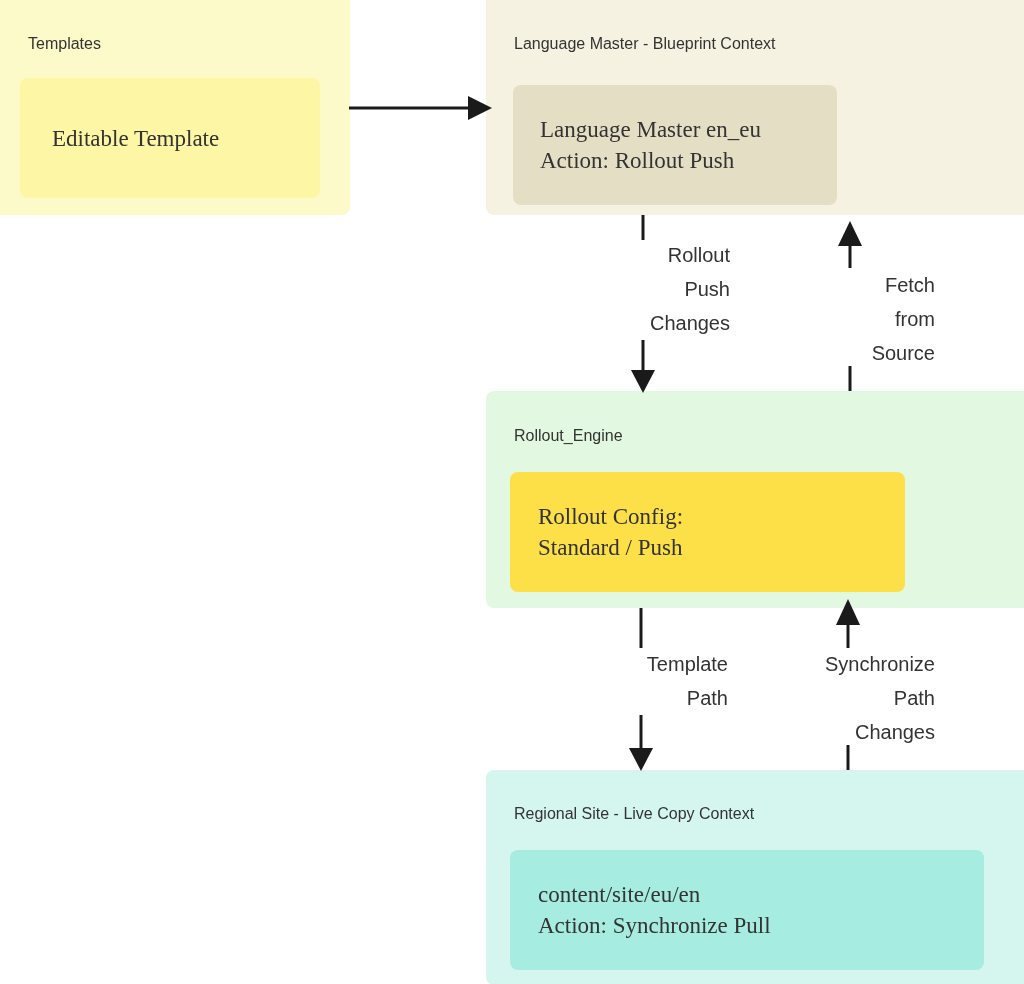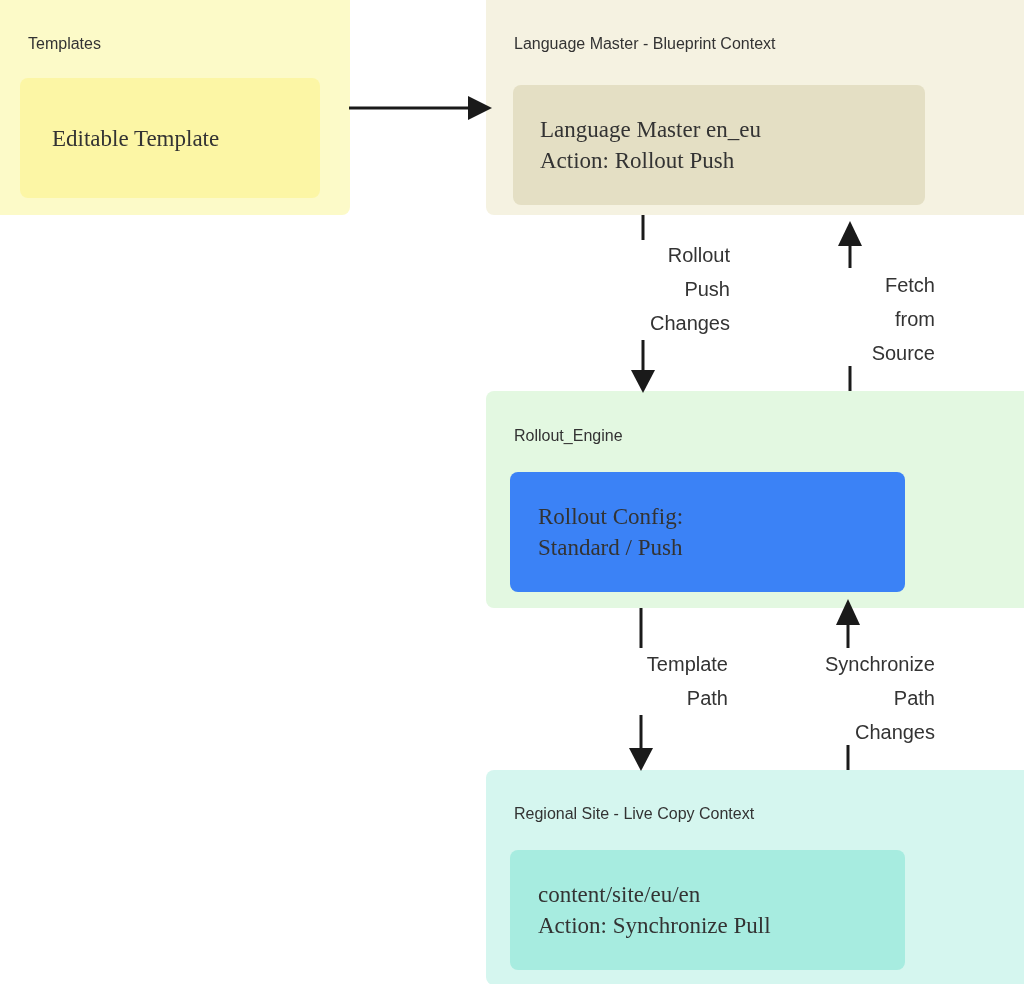--- a/index.html
+++ b/index.html
@@ -54,29 +54,29 @@
     font-family: Liberation Serif, serif;
   }
 
   
   #group-templates      { left: -16px;  top: -16px;  width: 366px; height: 231px; background: #fcfac8; }
   #title-templates      { left: 28px;   top: 30px; }
   #node-editable-template { left: 20px;  top: 78px;  width: 300px; height: 120px; background: #fcf6a5; padding-left: 32px; }
 
   #group-language-master { left: 486px; top: -16px;  width: 554px; height: 231px; background: #f5f2e1; }
   #title-language-master { left: 514px; top: 30px; }
-  #node-language-master  { left: 513px; top: 85px;  width: 412px; height: 120px; background: #e4dfc4; padding-left: 27px; }
+  #node-language-master  { left: 513px; top: 85px;  width: 324px; height: 120px; background: #e4dfc4; padding-left: 27px; }
 
   #group-rollout-engine  { left: 486px; top: 391px;  width: 554px; height: 217px; background: #e3f8e1; }
   #title-rollout-engine  { left: 514px; top: 422px; }
   #node-rollout-config   { left: 510px; top: 472px; width: 395px; height: 120px; background: #bff0c2; padding-left: 28px; }
 
   #group-regional-site   { left: 486px; top: 770px;  width: 554px; height: 215px; background: #d5f6ef; }
   #title-regional-site   { left: 514px; top: 800px; }
-  #node-regional-site    { left: 510px; top: 850px; width: 395px; height: 120px; background: #a7ece0; padding-left: 28px; }
+  #node-regional-site    { left: 510px; top: 850px; width: 474px; height: 120px; background: #a7ece0; padding-left: 28px; }
 
   
   #edge-layer {
     position: absolute;
     left: 0;
     top: 0;
     width: 1024px;
     height: 984px;
     pointer-events: none;
   }
@@ -114,21 +114,21 @@
 
   <div class="group" id="group-language-master" style="background: rgb(245, 242, 225);"></div>
   <div class="group-title" id="title-language-master">Language Master - Blueprint Context</div>
   <div class="node" id="node-language-master" style="background: rgb(228, 223, 196);">
     <span class="node-label">Language Master en_eu
 Action: Rollout Push</span>
   </div>
 
   <div class="group" id="group-rollout-engine" style="background: rgb(227, 248, 225);"></div>
   <div class="group-title" id="title-rollout-engine">Rollout_Engine</div>
-  <div class="node" id="node-rollout-config" style="background: #3b82f6;">
+  <div class="node" id="node-rollout-config" style="background: #fde047;">
     <span class="node-label">Rollout Config:
 Standard / Push</span>
   </div>
 
   <div class="group" id="group-regional-site" style="background: rgb(213, 246, 239);"></div>
   <div class="group-title" id="title-regional-site">Regional Site - Live Copy Context</div>
   <div class="node" id="node-regional-site" style="background: rgb(167, 236, 224);">
     <span class="node-label">content/site/eu/en
 Action: Synchronize Pull</span>
   </div>

